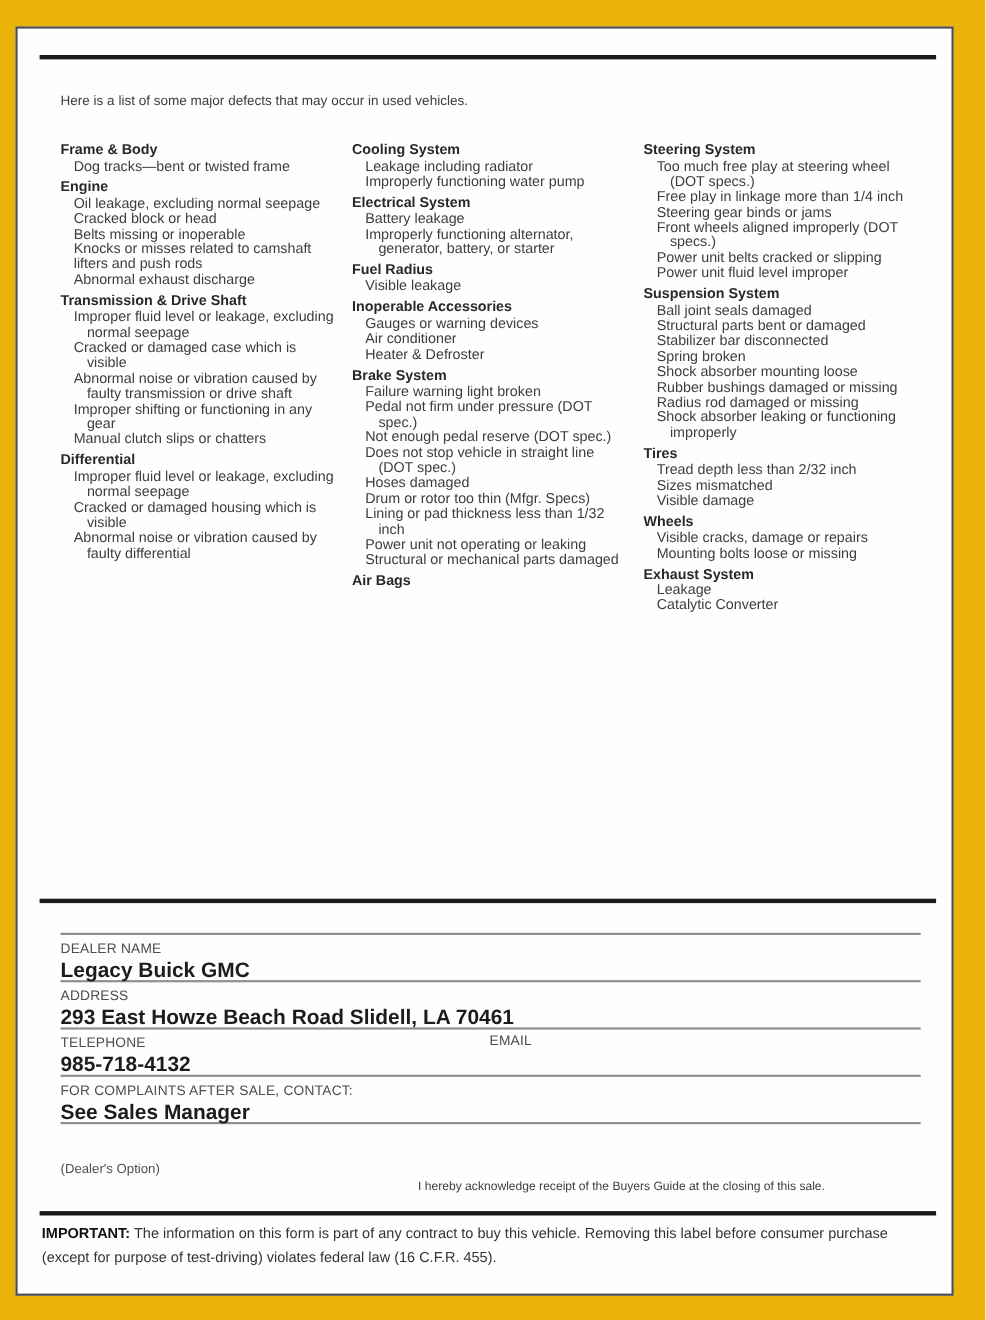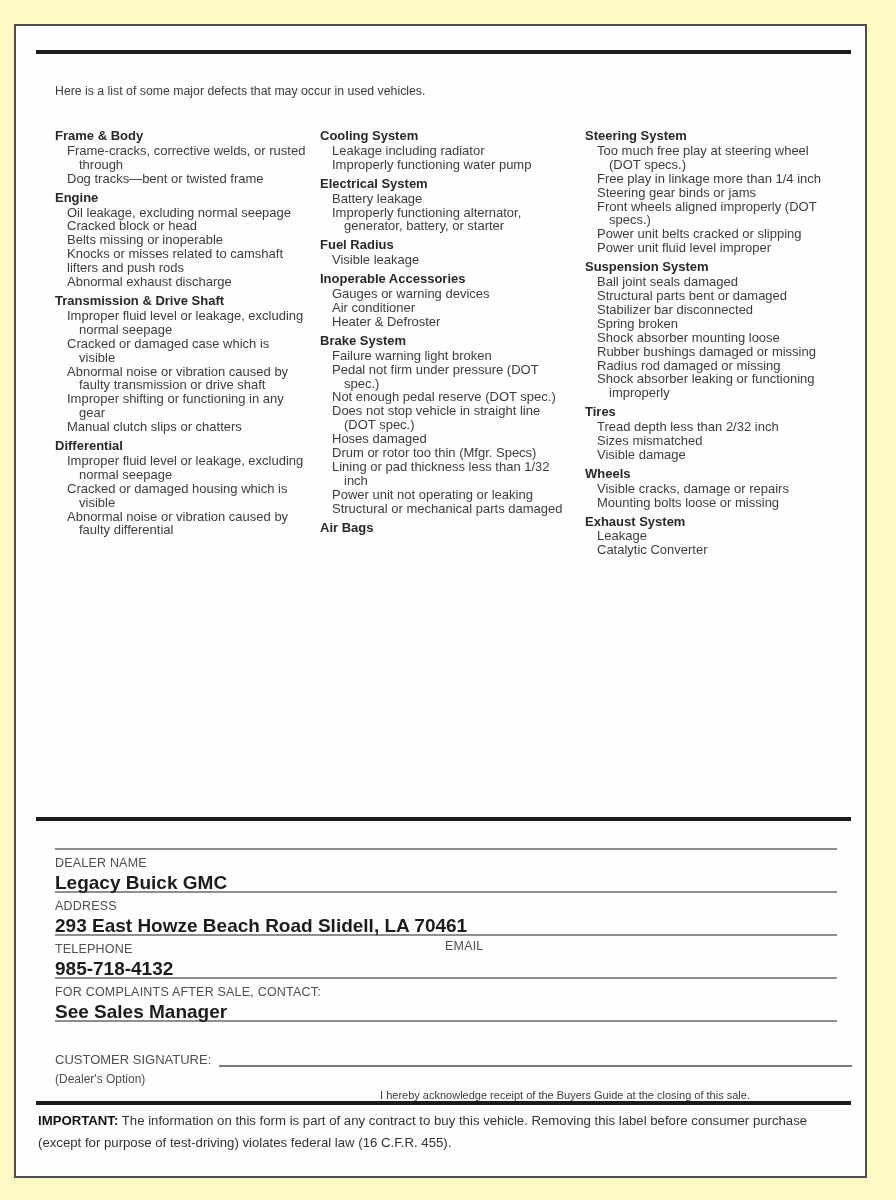--- a/index.html
+++ b/index.html
@@ -1,17 +1,17 @@
 <!DOCTYPE html>
 <html><head>
 <meta charset="utf-8">
 <style>
   html,body { margin:0; padding:0; background:#ffffff; }
   body { width:896px; height:1200px; font-family:"Liberation Sans", sans-serif; color:#3a3a3a; }
-  .page { position:relative; width:896px; height:1200px; background:#fef9c3; overflow:hidden; }
+  .page { position:relative; width:896px; height:1200px; background:#eab308; overflow:hidden; }
   .frame { position:absolute; left:14px; top:24px; width:849px; height:1150px; border:2px solid #4d4d4d; background:#fefefe; }
   .rule { position:absolute; left:36px; width:815px; height:4px; background:#1b1b1b; }
   .rule-top { top:50px; }
   .rule-mid { top:817px; }
   .rule-bottom { top:1101px; }
 
   .intro { position:absolute; left:55px; top:84px; font-size:12.3px; color:#3d3d3d; }
 
   .columns { position:absolute; left:55px; top:124px; width:800px; display:flex; }
   .col { width:252px; margin-right:13px; font-size:13px; line-height:13.9px; color:#3d3d3d; }
@@ -43,21 +43,20 @@
 <div class="page">
   <div class="frame"></div>
 
   <div class="rule rule-top"></div>
 
   <div class="intro">Here is a list of some major defects that may occur in used vehicles.</div>
 
   <div class="columns">
       <div class="col">
         <div class="sec-title">Frame &amp; Body</div>
-        <div class="item">Frame-cracks, corrective welds, or rusted through</div>
         <div class="item">Dog tracks—bent or twisted frame</div>
         <div class="sec-title">Engine</div>
         <div class="item">Oil leakage, excluding normal seepage</div>
         <div class="item">Cracked block or head</div>
         <div class="item">Belts missing or inoperable</div>
         <div class="item">Knocks or misses related to camshaft</div>
         <div class="item">lifters and push rods</div>
         <div class="item">Abnormal exhaust discharge</div>
         <div class="sec-title">Transmission &amp; Drive Shaft</div>
         <div class="item">Improper fluid level or leakage, excluding normal seepage</div>
@@ -145,24 +144,20 @@
       </div>
       <div class="field">
         <div class="hairline"></div>
         <div class="f-labelrow"><span class="f-label">FOR COMPLAINTS AFTER SALE, CONTACT:</span></div>
         <div class="f-value">See Sales Manager</div>
       </div>
       <div class="hairline"></div>
     </div>
 
   <div class="signature">
-    <div class="sig-row">
-      <span class="sig-label">CUSTOMER SIGNATURE:</span>
-      <span class="sig-line"></span>
-    </div>
     <div class="sig-sub">
       <span class="sig-option">(Dealer's Option)</span>
       <span class="sig-ack">I hereby acknowledge receipt of the Buyers Guide at the closing of this sale.</span>
     </div>
   </div>
 
   <div class="rule rule-bottom"></div>
 
   <div class="important">
     <span class="imp-label">IMPORTANT:</span>

